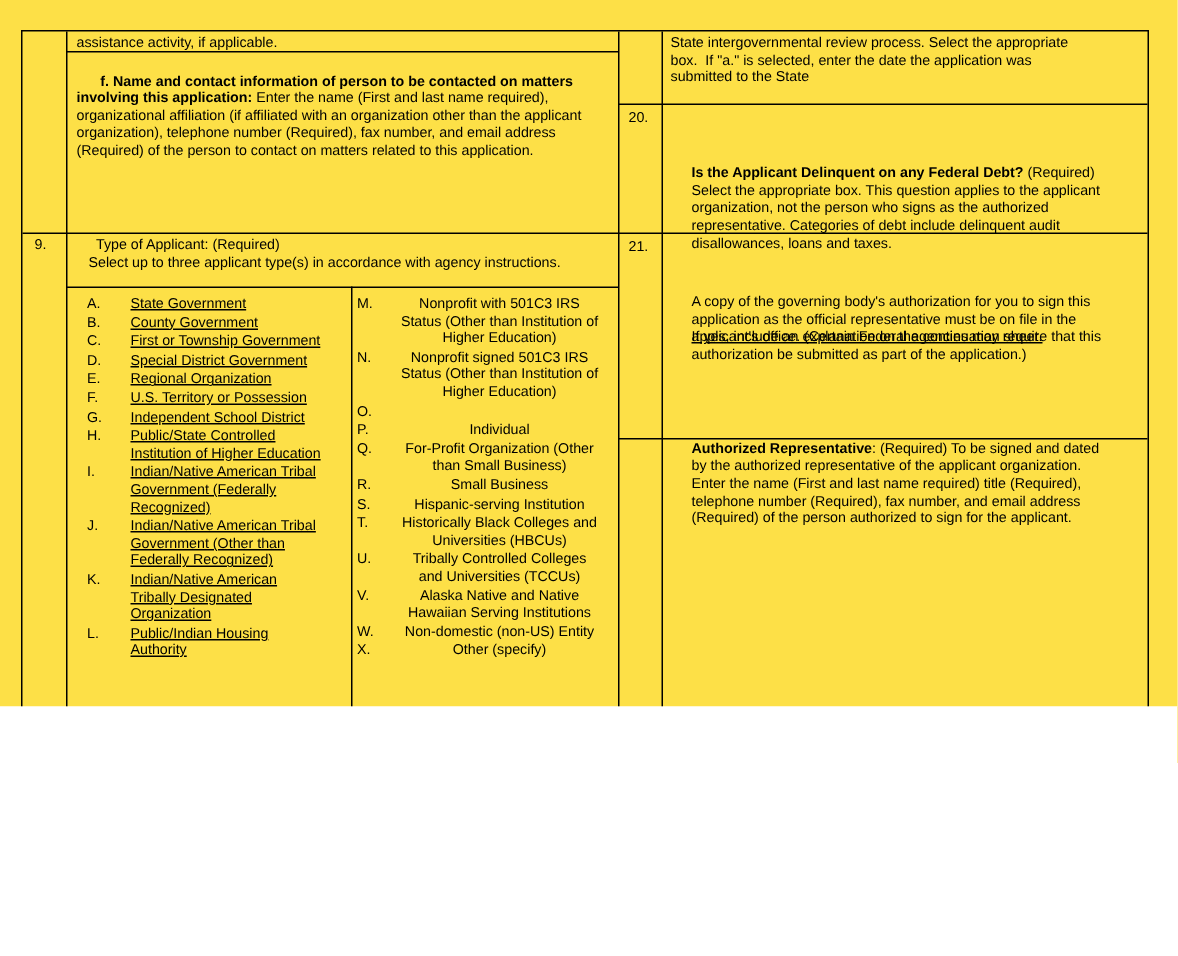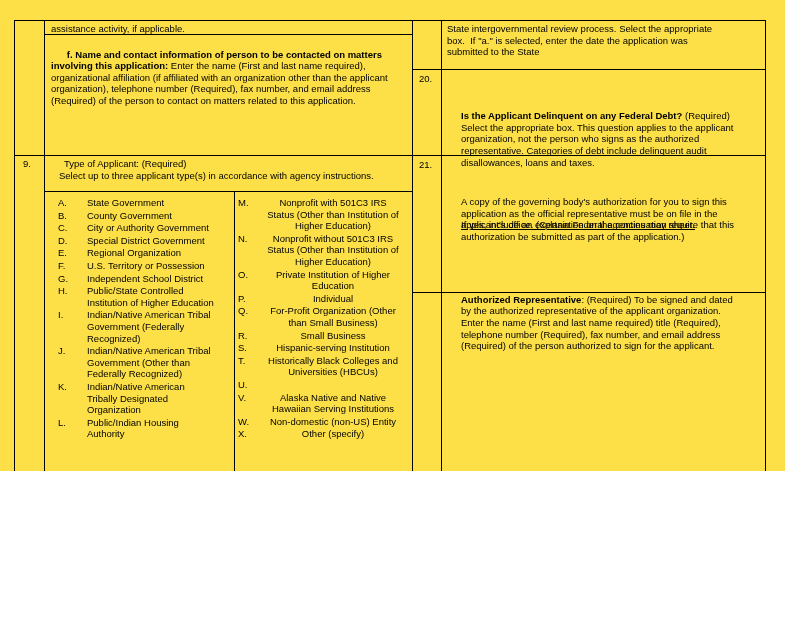--- a/index.html
+++ b/index.html
@@ -9,21 +9,21 @@
   .tbl{position:absolute;left:14px;top:20px;width:752px;height:470px;
        border:1px solid #000;border-bottom-width:2px;box-sizing:border-box;}
   .vl,.hl{position:absolute;background:#000;}
   .txt{position:absolute;white-space:pre-wrap;}
   .b{font-weight:bold;}
   .txt p{margin:14px;}
   .note{margin-top:11px;text-decoration:underline;}
   .list{position:absolute;}
   .li{display:flex;margin-bottom:1px;}
   .lt{flex:0 0 29px;}
-  #list-a-l .tx{width:130px;}
+  #list-a-l .tx{width:130px;text-decoration:underline;}
   #list-m-x .tx{width:132px;text-align:center;}
 </style>
 </head>
 <body>
 
 <div class="page">
   <div class="tbl">
 
     <div class="vl" style="left:29px;top:0;width:1px;height:467px"></div>
     <div class="vl" style="left:397px;top:0;width:1px;height:467px"></div>
@@ -50,21 +50,21 @@
         <div class="li">
           <span class="lt">A.</span>
           <span class="tx">State Government</span>
         </div>
         <div class="li">
           <span class="lt">B.</span>
           <span class="tx">County Government</span>
         </div>
         <div class="li">
           <span class="lt">C.</span>
-          <span class="tx">City or Authority Government</span>
+          <span class="tx">First or Township Government</span>
         </div>
         <div class="li">
           <span class="lt">D.</span>
           <span class="tx">Special District Government</span>
         </div>
         <div class="li">
           <span class="lt">E.</span>
           <span class="tx">Regional Organization</span>
         </div>
         <div class="li">
@@ -96,25 +96,24 @@
           <span class="tx">Public/Indian Housing Authority</span>
         </div>
       </div>
     <div class="list" id="list-m-x" style="left:223px;top:176px;width:170px">
         <div class="li">
           <span class="lt">M.</span>
           <span class="tx">Nonprofit with 501C3 IRS Status (Other than Institution of Higher Education)</span>
         </div>
         <div class="li">
           <span class="lt">N.</span>
-          <span class="tx">Nonprofit without 501C3 IRS Status (Other than Institution of Higher Education)</span>
+          <span class="tx">Nonprofit signed 501C3 IRS Status (Other than Institution of Higher Education)</span>
         </div>
         <div class="li">
           <span class="lt">O.</span>
-          <span class="tx">Private Institution of Higher Education</span>
         </div>
         <div class="li">
           <span class="lt">P.</span>
           <span class="tx">Individual</span>
         </div>
         <div class="li">
           <span class="lt">Q.</span>
           <span class="tx">For-Profit Organization (Other than Small Business)</span>
         </div>
         <div class="li">
@@ -124,20 +123,21 @@
         <div class="li">
           <span class="lt">S.</span>
           <span class="tx">Hispanic-serving Institution</span>
         </div>
         <div class="li">
           <span class="lt">T.</span>
           <span class="tx">Historically Black Colleges and Universities (HBCUs)</span>
         </div>
         <div class="li">
           <span class="lt">U.</span>
+          <span class="tx">Tribally Controlled Colleges and Universities (TCCUs)</span>
         </div>
         <div class="li">
           <span class="lt">V.</span>
           <span class="tx">Alaska Native and Native Hawaiian Serving Institutions</span>
         </div>
         <div class="li">
           <span class="lt">W.</span>
           <span class="tx">Non-domestic (non-US) Entity</span>
         </div>
         <div class="li">

